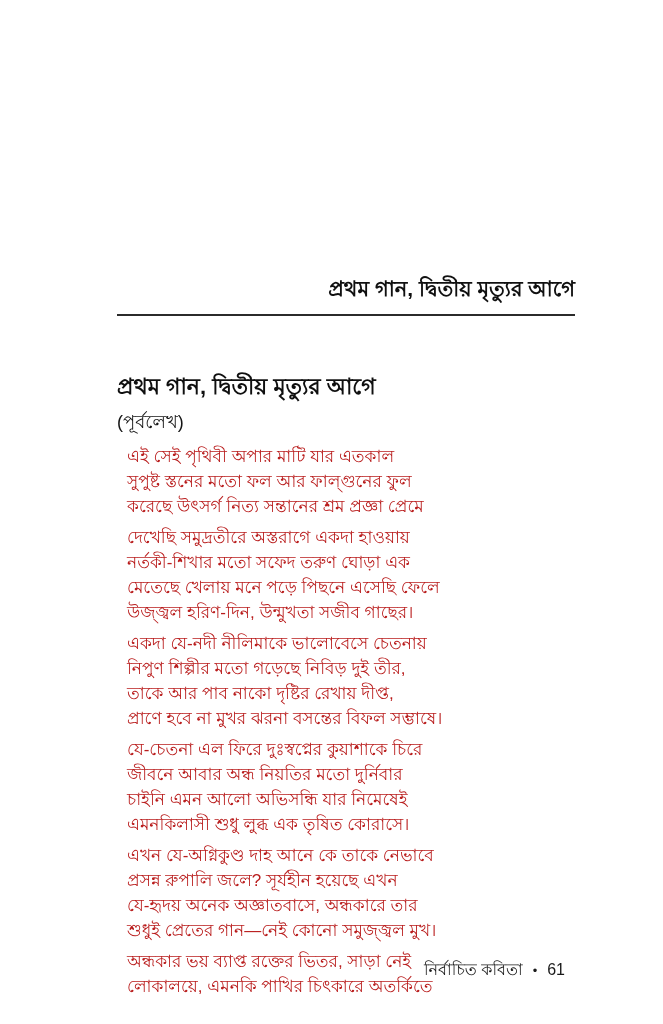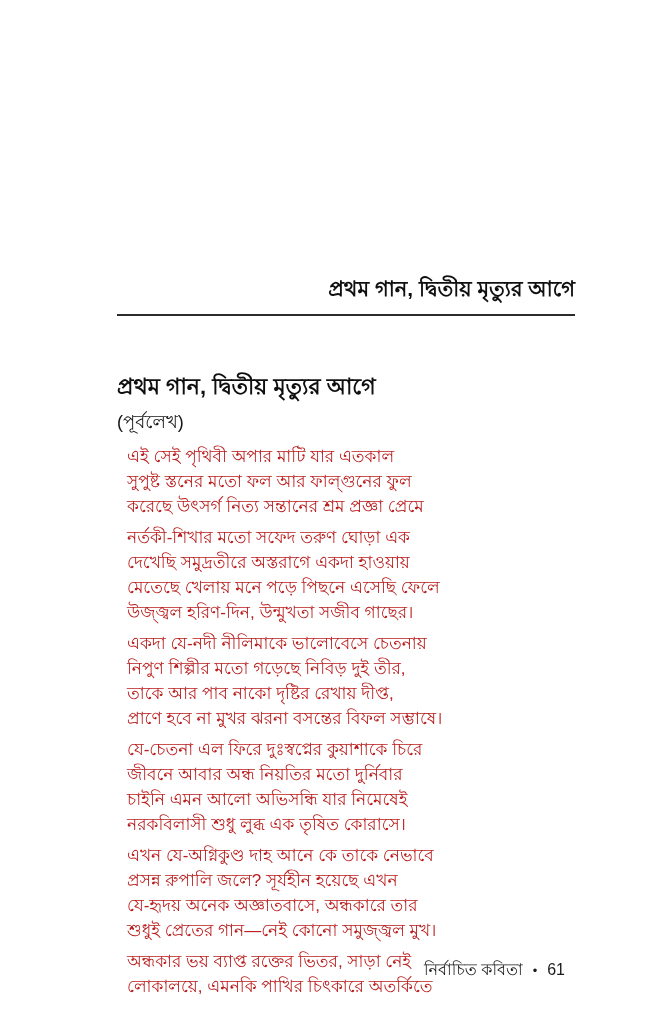--- a/index.html
+++ b/index.html
@@ -89,38 +89,38 @@
 
     <div class="poem-body">
 
       <div class="stanza">
         <div class="line">এই সেই পৃথিবী অপার মাটি যার এতকাল</div>
         <div class="line">সুপুষ্ট স্তনের মতো ফল আর ফাল্গুনের ফুল</div>
         <div class="line">করেছে উৎসর্গ নিত্য সন্তানের শ্রম প্রজ্ঞা প্রেমে</div>
       </div>
 
       <div class="stanza">
+        <div class="line">দেখেছি সমুদ্রতীরে অস্তরাগে একদা হাওয়ায়</div>
         <div class="line">নর্তকী-শিখার মতো সফেদ তরুণ ঘোড়া এক</div>
-        <div class="line">দেখেছি সমুদ্রতীরে অস্তরাগে একদা হাওয়ায়</div>
         <div class="line">মেতেছে খেলায় মনে পড়ে পিছনে এসেছি ফেলে</div>
         <div class="line">উজ্জ্বল হরিণ-দিন, উন্মুখতা সজীব গাছের।</div>
       </div>
 
       <div class="stanza">
         <div class="line">একদা যে-নদী নীলিমাকে ভালোবেসে চেতনায়</div>
         <div class="line">নিপুণ শিল্পীর মতো গড়েছে নিবিড় দুই তীর,</div>
         <div class="line">তাকে আর পাব নাকো দৃষ্টির রেখায় দীপ্ত,</div>
         <div class="line">প্রাণে হবে না মুখর ঝরনা বসন্তের বিফল সম্ভাষে।</div>
       </div>
 
       <div class="stanza">
         <div class="line">যে-চেতনা এল ফিরে দুঃস্বপ্নের কুয়াশাকে চিরে</div>
         <div class="line">জীবনে আবার অন্ধ নিয়তির মতো দুর্নিবার</div>
         <div class="line">চাইনি এমন আলো অভিসন্ধি যার নিমেষেই</div>
-        <div class="line">নরকবিলাসী শুধু লুব্ধ এক তৃষিত কোরাসে।</div>
+        <div class="line">এমনকিলাসী শুধু লুব্ধ এক তৃষিত কোরাসে।</div>
       </div>
 
       <div class="stanza">
         <div class="line">এখন যে-অগ্নিকুণ্ড দাহ আনে কে তাকে নেভাবে</div>
         <div class="line">প্রসন্ন রুপালি জলে? সূর্যহীন হয়েছে এখন</div>
         <div class="line">যে-হৃদয় অনেক অজ্ঞাতবাসে, অন্ধকারে তার</div>
         <div class="line">শুধুই প্রেতের গান—নেই কোনো সমুজ্জ্বল মুখ।</div>
       </div>
 
       <div class="stanza">

